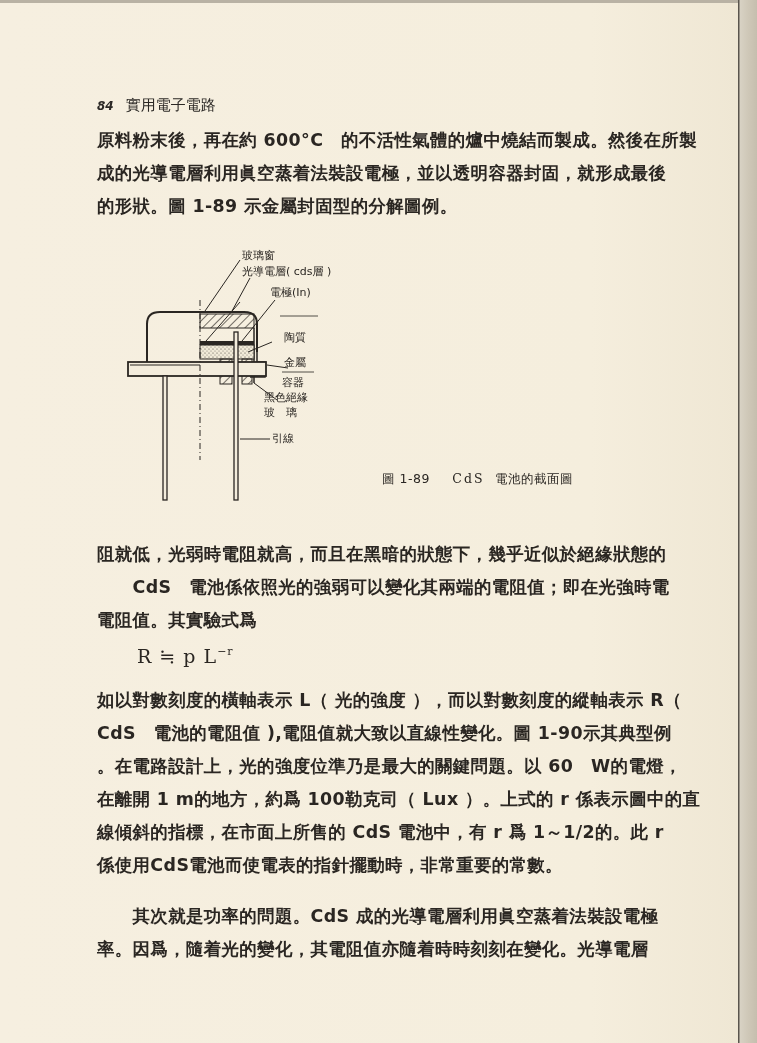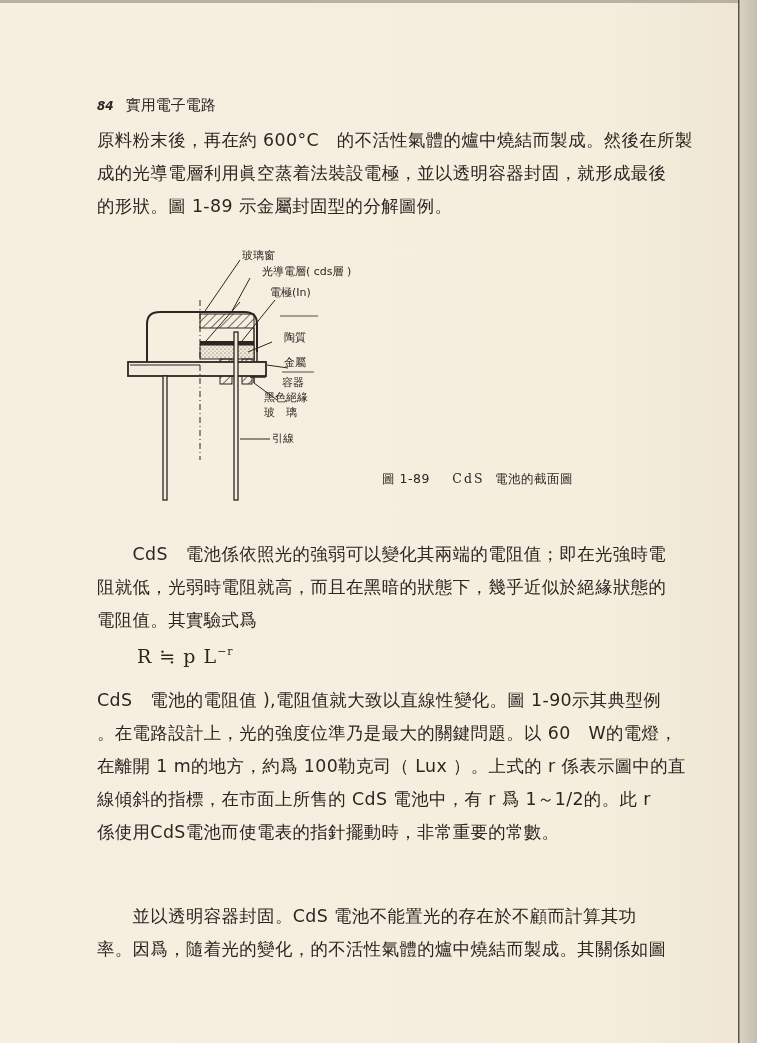--- a/index.html
+++ b/index.html
@@ -24,21 +24,21 @@
       display: flex; align-items: baseline;
     }
     .page-num {
       font-family: "DejaVu Sans", sans-serif; font-weight: bold; font-style: italic;
       font-size: 12px; color: #2b2825; margin-right: 12px;
     }
     .book-title { font-family: "DejaVu Sans", sans-serif; font-size: 15px; color: #2b2825; }
     .para {
       position: absolute; left: 97px; width: 600px;
       font-size: 17.4px; line-height: 33px; letter-spacing: 0.4px;
-      font-family: "DejaVu Sans", sans-serif; font-weight: 400;
+      font-family: "DejaVu Sans", sans-serif; font-weight: 700;
       color: #2a2622; white-space: nowrap;
     }
     .line { display: block; height: 33px; }
     .formula {
       position: absolute; left: 137px; top: 645px;
       font-family: "DejaVu Serif", serif; font-size: 19px; letter-spacing: 1px;
     }
     .formula sup { font-size: 11px; vertical-align: 8px; }
     .figure { position: absolute; left: 120px; top: 240px; width: 480px; height: 280px; }
     .figure svg { position: absolute; left: 0; top: 0; }
@@ -115,50 +115,51 @@
     <line x1="128" y1="112" x2="152" y2="102" stroke="#2a2622" stroke-width="1"></line>
     <line x1="147" y1="125" x2="168" y2="128" stroke="#2a2622" stroke-width="1"></line>
     <line x1="134" y1="143" x2="157" y2="160" stroke="#2a2622" stroke-width="1"></line>
     <line x1="120" y1="199" x2="150" y2="199" stroke="#2a2622" stroke-width="1"></line>
 
     <line x1="160" y1="76" x2="198" y2="76" stroke="#2a2622" stroke-width="0.8"></line>
     <line x1="162" y1="132" x2="194" y2="132" stroke="#2a2622" stroke-width="0.8"></line>
   </svg>
 
   <span class="fig-label" style="left:122px;top:9px;">玻璃窗</span>
-  <span class="fig-label" style="left:122px;top:25px;margin-left:20px;">光導電層( cds層 )</span>
+  <span class="fig-label" style="left:122px;top:25px;">光導電層( cds層 )</span>
   <span class="fig-label" style="left:150px;top:46px;">電極(In)</span>
   <span class="fig-label" style="left:164px;top:91px;">陶質</span>
   <span class="fig-label" style="left:164px;top:116px;">金屬</span>
   <span class="fig-label" style="left:162px;top:136px;">容器</span>
   <span class="fig-label" style="left:144px;top:151px;">黑色絕緣</span>
   <span class="fig-label" style="left:144px;top:166px;">玻　璃</span>
   <span class="fig-label" style="left:152px;top:192px;">引線</span>
 </div>
 
 <div class="fig-caption">
   <span class="cap-num">圖 1-89</span>
   <span class="cap-cds">CdS</span>
   <span>電池的截面圖</span>
 </div>
 
 <div class="para" style="top:538px;">
+  <span class="line">阻就低，光弱時電阻就高，而且在黑暗的狀態下，幾乎近似於絕緣狀態的</span>
   <span class="line">　　CdS　電池係依照光的強弱可以變化其兩端的電阻值；即在光強時電</span>
-  <span class="line">阻就低，光弱時電阻就高，而且在黑暗的狀態下，幾乎近似於絕緣狀態的</span>
   <span class="line">電阻值。其實驗式爲</span>
 </div>
 
 <div class="formula">
   <span>R ≒ p L</span><sup>−r</sup>
 </div>
 
 <div class="para" style="top:684px;">
+  <span class="line">如以對數刻度的橫軸表示 L（ 光的強度 ），而以對數刻度的縱軸表示 R（</span>
   <span class="line"> CdS　電池的電阻值 ),電阻值就大致以直線性變化。圖 1-90示其典型例</span>
   <span class="line">。在電路設計上，光的強度位準乃是最大的關鍵問題。以 60　W的電燈，</span>
   <span class="line">在離開 1 m的地方，約爲 100勒克司（ Lux ）。上式的 r 係表示圖中的直</span>
   <span class="line">線傾斜的指標，在市面上所售的 CdS 電池中，有 r 爲 1～1/2的。此 r</span>
   <span class="line">係使用CdS電池而使電表的指針擺動時，非常重要的常數。</span>
 </div>
 
 <div class="para" style="top:900px;">
-  <span class="line">　　並以透明容器封固。CdS 電池不能置光的存在於不顧而計算其功</span>
-  <span class="line">率。因爲，隨着光的變化，的不活性氣體的爐中燒結而製成。其關係如圖</span>
+  <span class="line">　　其次就是功率的問題。CdS 成的光導電層利用眞空蒸着法裝設電極</span>
+  <span class="line">率。因爲，隨着光的變化，其電阻值亦隨着時時刻刻在變化。光導電層</span>
 </div>
 
 </body></html>

